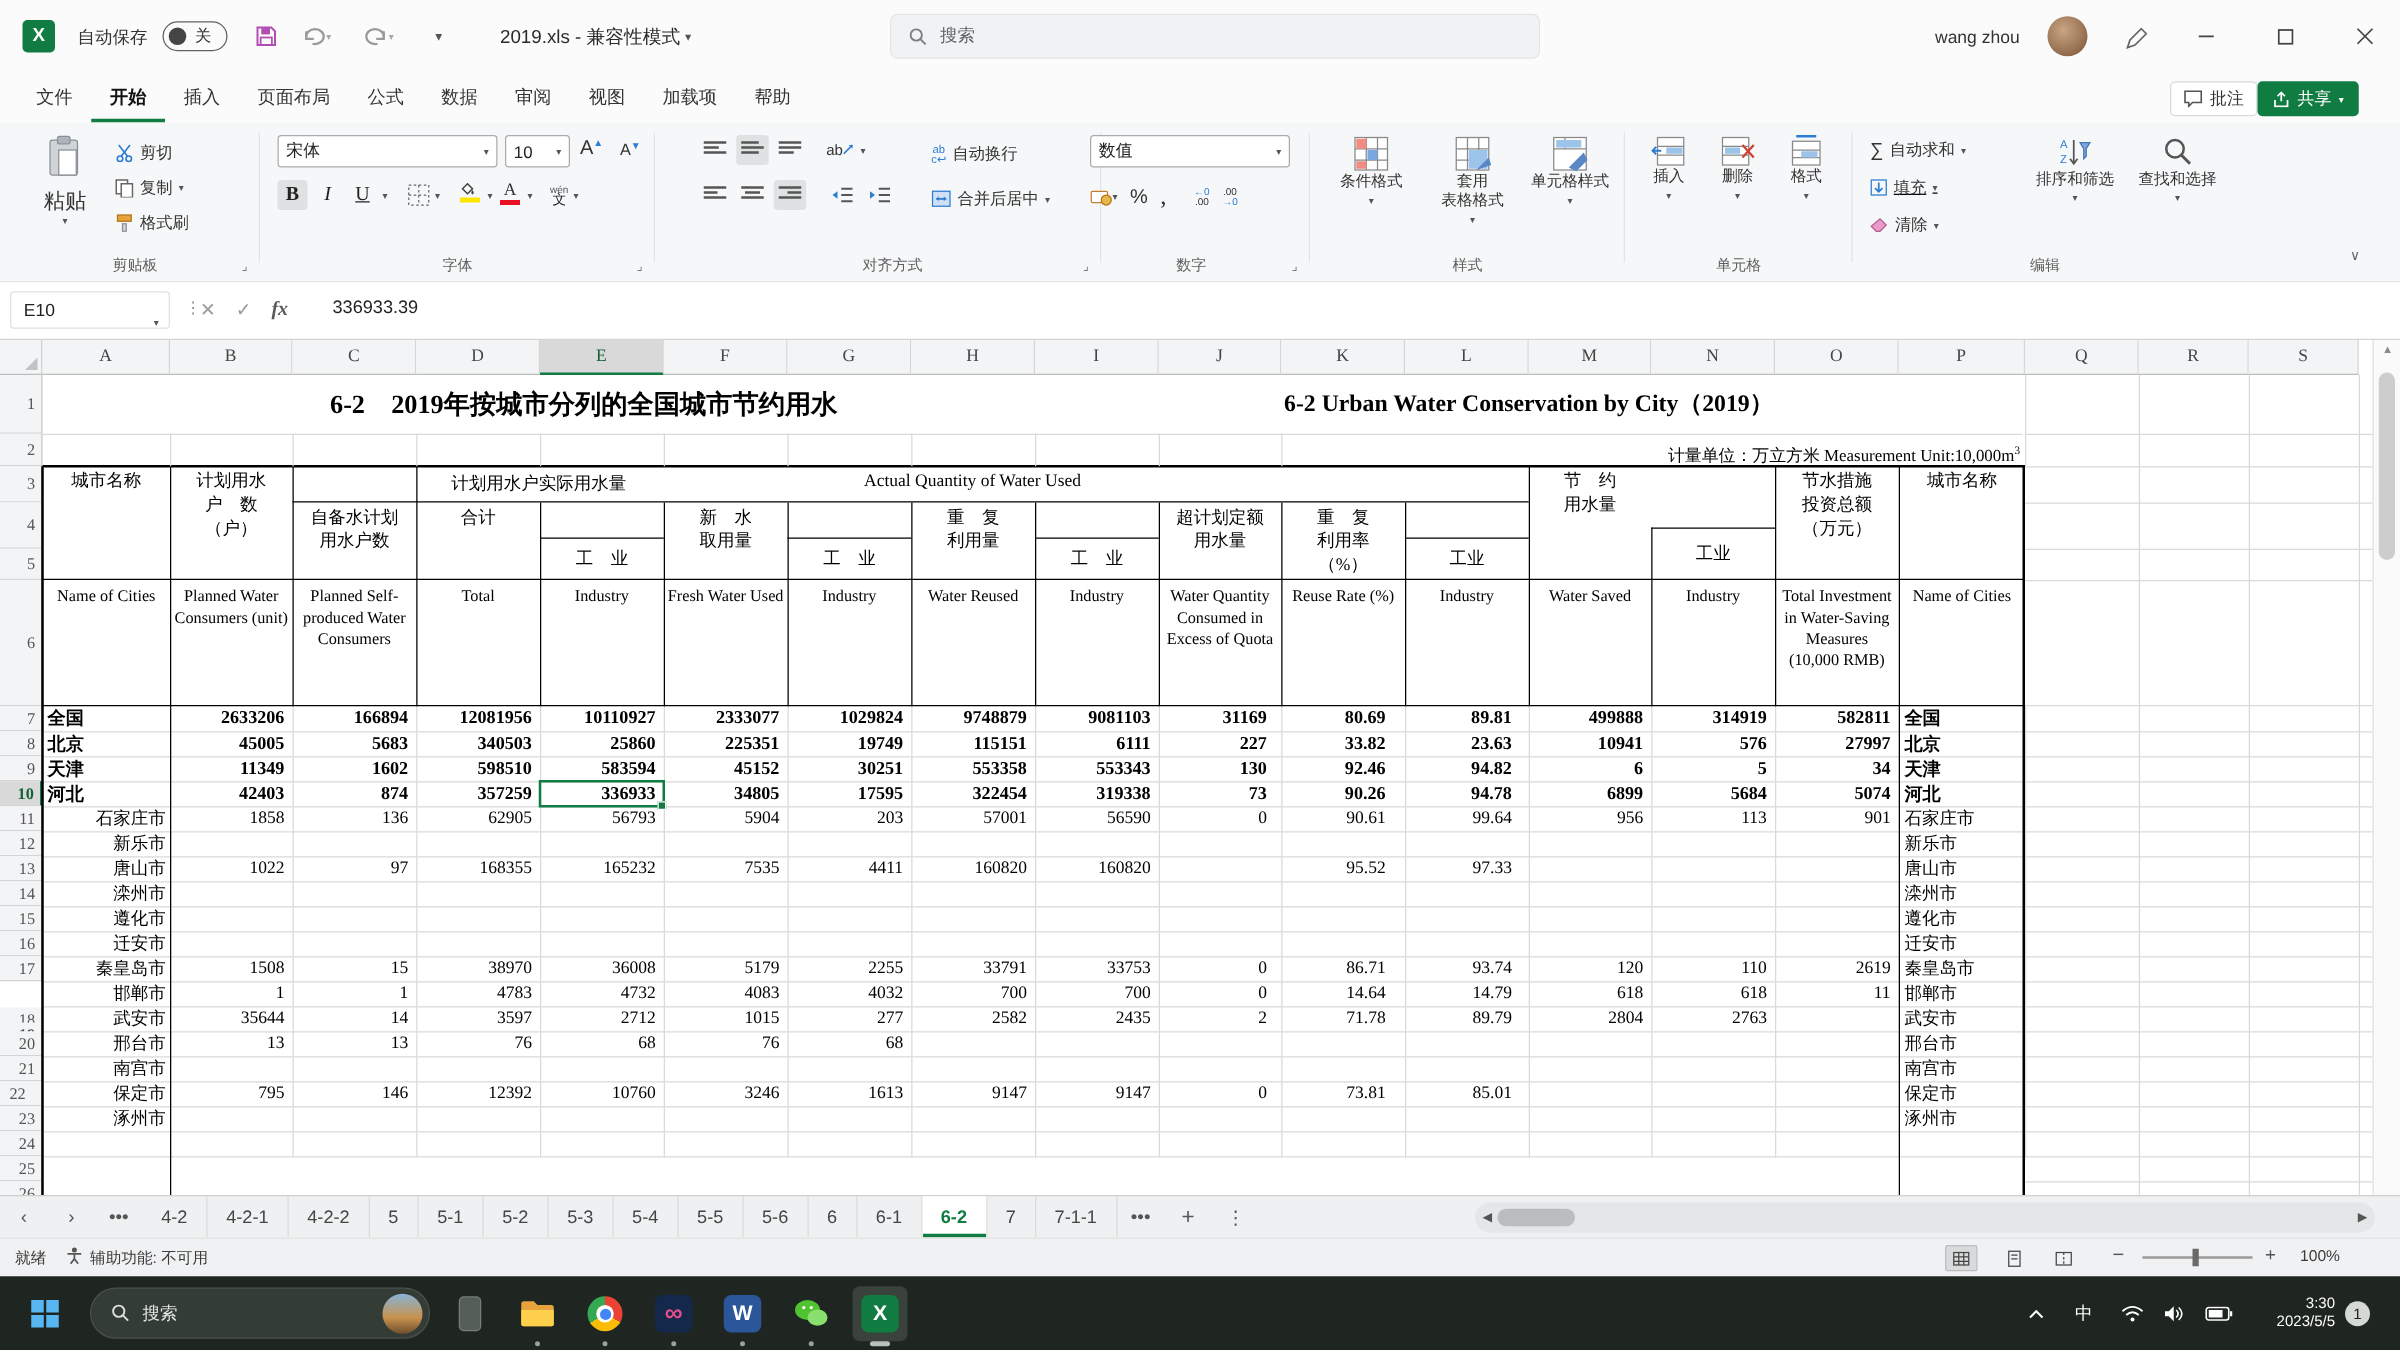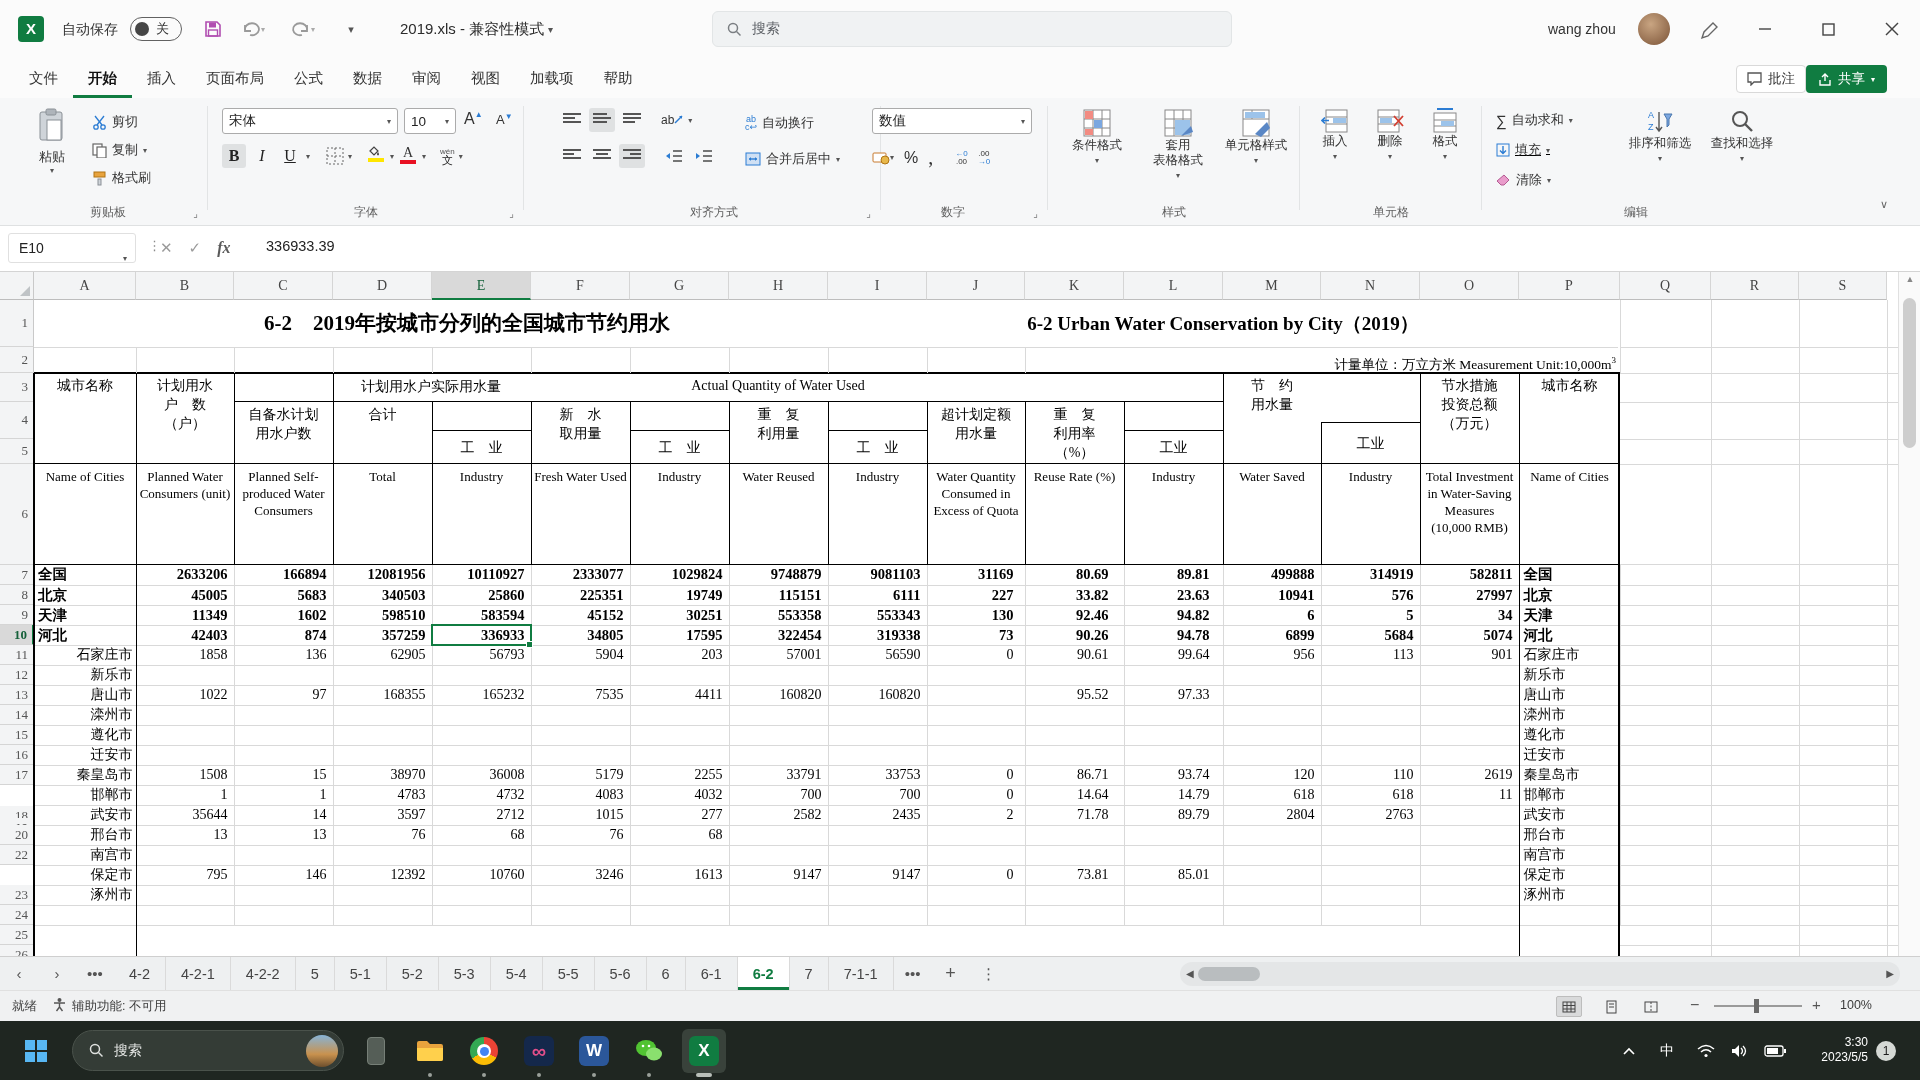--- a/index.html
+++ b/index.html
@@ -244,21 +244,21 @@
 
   <div class="ribbon">
 
     <div class="rgroup" style="left:8px;width:200px;">
       <div class="abs" style="left:22px;top:10px;width:44px;text-align:center;">
         <svg width="30" height="36" viewBox="0 0 30 36">
           <rect x="3" y="4" width="22" height="28" rx="2" fill="#cfd4d9" stroke="#8a9096"></rect>
           <rect x="9" y="1" width="10" height="6" rx="1.5" fill="#aeb4ba" stroke="#8a9096"></rect>
           <rect x="10" y="12" width="14" height="20" fill="#fff" stroke="#8a9096"></rect>
         </svg>
-        <div style="font-size:13px;color:#333;">粘贴</div>
+        <div style="font-size:17px;color:#333;">粘贴</div>
         <div class="caret">▾</div>
       </div>
       <div class="abs" style="left:84px;top:12px;">
         <div class="rbtn-sm">
           <svg width="15" height="15" viewBox="0 0 15 15">
             <line x1="3" y1="1" x2="10" y2="10" stroke="#2b7cd3" stroke-width="1.3"></line>
             <line x1="12" y1="1" x2="5" y2="10" stroke="#2b7cd3" stroke-width="1.3"></line>
             <circle cx="4" cy="12" r="2.2" fill="none" stroke="#2b7cd3" stroke-width="1.3"></circle>
             <circle cx="11" cy="12" r="2.2" fill="none" stroke="#2b7cd3" stroke-width="1.3"></circle>
           </svg>
@@ -647,21 +647,21 @@
         <div class="rh" style="top: 393px; height: 20px; line-height: 19px;">12</div>
         <div class="rh" style="top: 413px; height: 20px; line-height: 19px;">13</div>
         <div class="rh" style="top: 433px; height: 20px; line-height: 19px;">14</div>
         <div class="rh" style="top: 453px; height: 20px; line-height: 19px;">15</div>
         <div class="rh" style="top: 473px; height: 20px; line-height: 19px;">16</div>
         <div class="rh" style="top: 493px; height: 20px; line-height: 19px;">17</div>
         <div class="rh" style="top: 534px; height: 20px; line-height: 19px;">18</div>
         <div class="rh" style="top: 546px; height: 20px; line-height: 19px; font-weight: bold;">19</div>
         <div class="rh" style="top: 553px; height: 20px; line-height: 19px;">20</div>
         <div class="rh" style="top: 573px; height: 20px; line-height: 19px;">21</div>
-        <div class="rh" style="top: 573px; height: 20px; line-height: 19px;">22</div>
+        <div class="rh" style="top: 593px; height: 20px; line-height: 19px; text-align: center;">22</div>
         <div class="rh" style="top: 613px; height: 20px; line-height: 19px;">23</div>
         <div class="rh" style="top: 633px; height: 20px; line-height: 19px;">24</div>
         <div class="rh" style="top: 653px; height: 20px; line-height: 19px;">25</div>
         <div class="rh" style="top: 673px; height: 20px; line-height: 19px;">26</div>
       </div>
     <div class="title-zh">6-2　2019年按城市分列的全国城市节约用水</div>
     <div class="title-en">6-2 Urban Water Conservation by City（2019）</div>
     <div class="unitnote"><span>计量单位：万立方米  Measurement Unit:10,000m</span><sup style="font-size:9px;">3</sup></div>
     <div id="hdrcells">
         <div class="hc" style="left: 34px; width: 102px; top: 101px; height: 91px;">城市名称</div>

